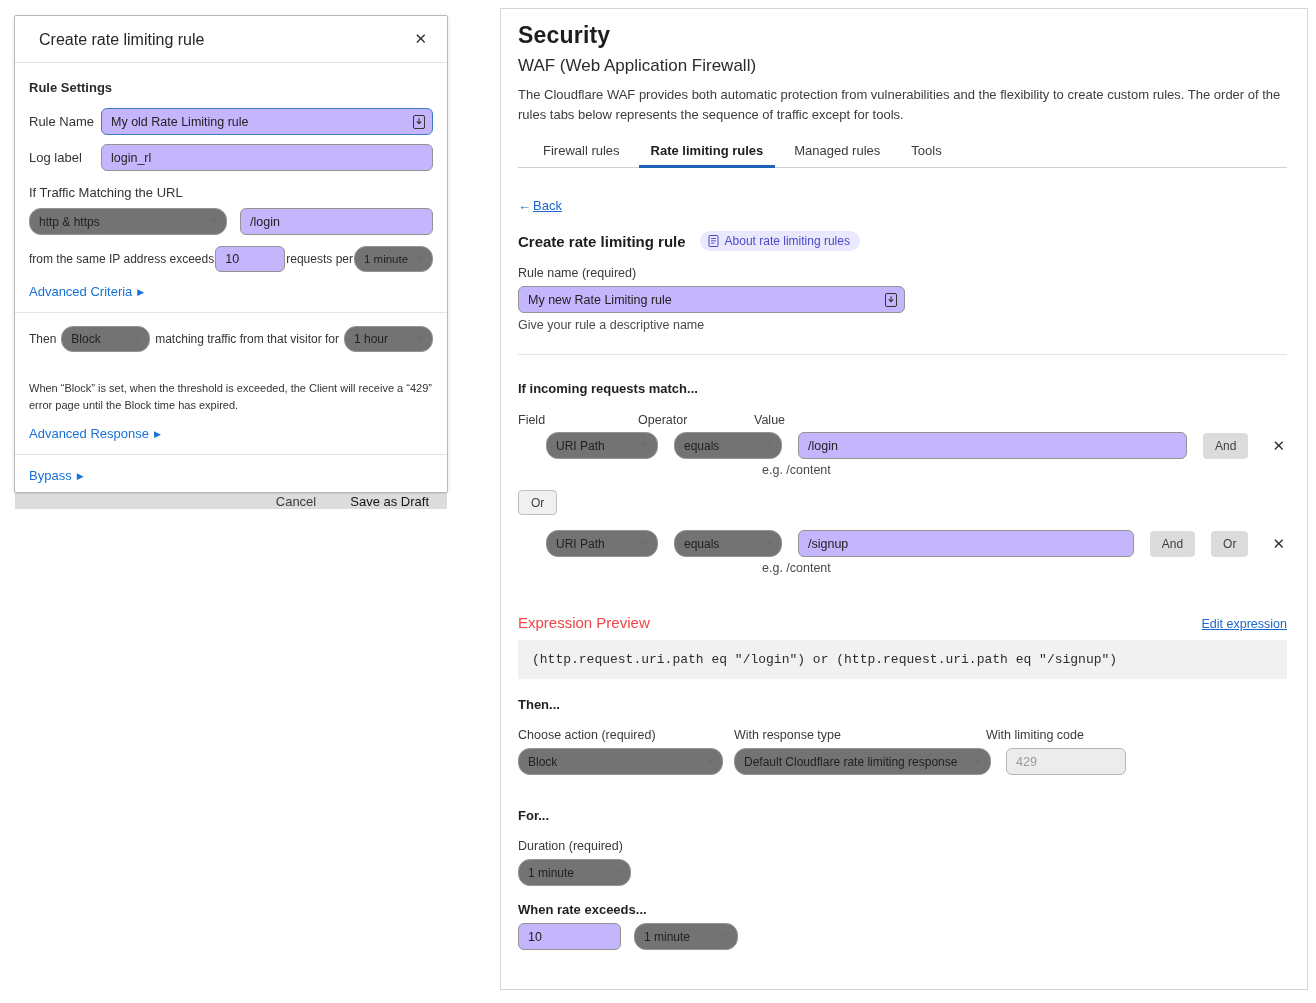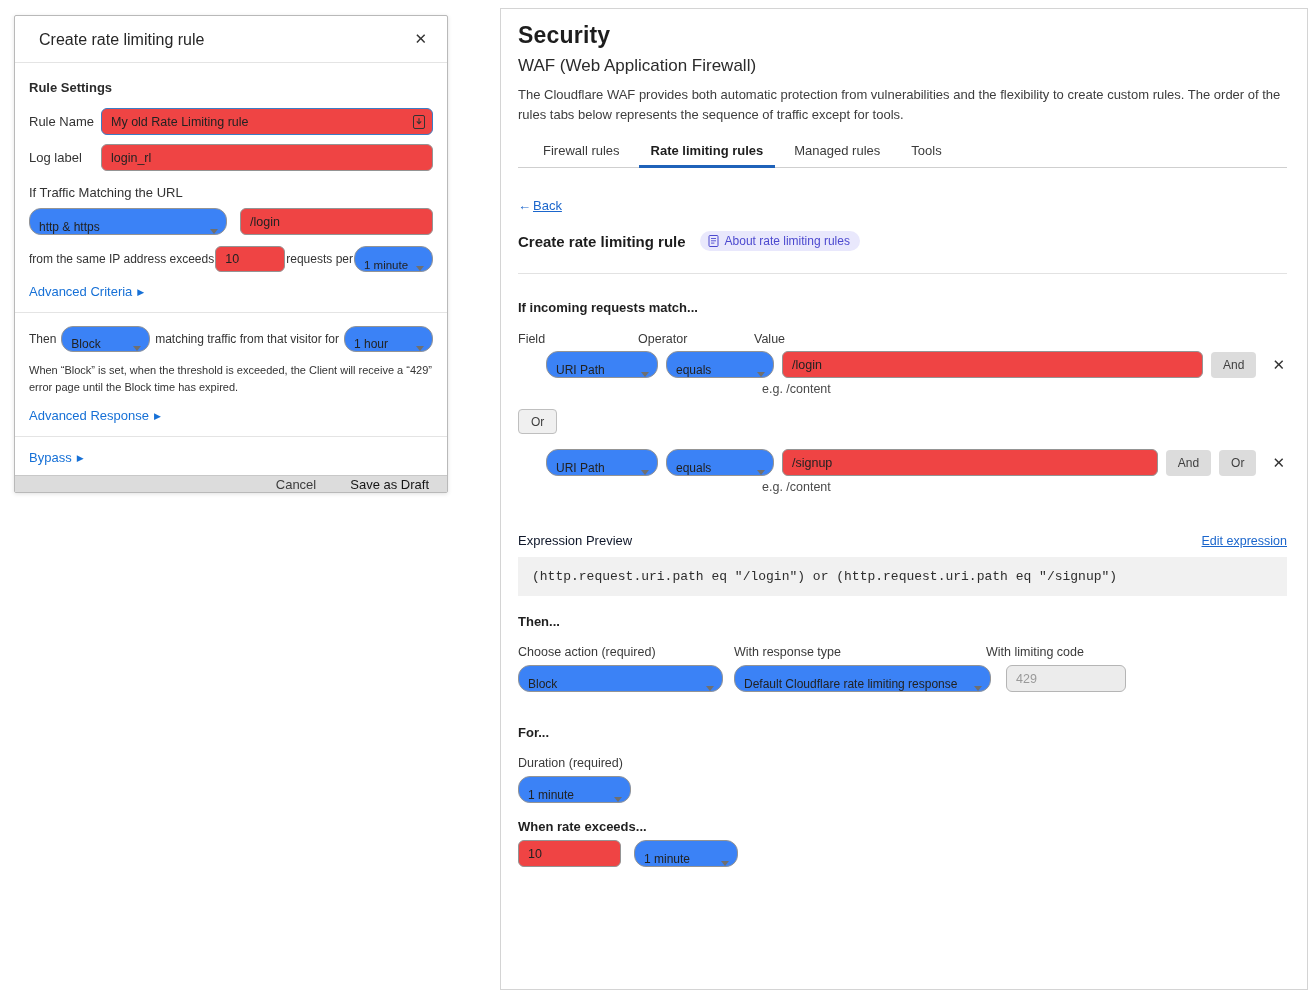--- a/index.html
+++ b/index.html
@@ -15,44 +15,44 @@
   .modal-title { font-size:16px; font-weight:400; color:#262626; }
   .modal-close { position:absolute; right:16px; top:11px; font-size:15px; color:#333;
     cursor:pointer; line-height:1; padding:4px; }
   .modal-body { flex:1; padding:17px 14px 10px; font-size:12.5px; }
   .m-section-title { font-weight:700; font-size:13px; margin-bottom:13px; }
   .m-row { display:flex; align-items:center; margin-bottom:9px; }
   .m-label { width:72px; flex:none; font-size:13px; color:#333; }
   .input-wrap { position:relative; flex:1; display:flex; align-items:center; }
   input.txt { width:100%; height:27px; border:1px solid #949494; border-radius:6px;
     padding:0 26px 0 9px; font-size:12.5px; font-family:"Liberation Sans",sans-serif;
-    color:#222; background:#ef4444; outline:none; }
+    color:#222; background:#c4b5fd; outline:none; }
   input.txt.plain { padding-right:18px; }
   input.txt.focused { border:1.5px solid #3c7dc4; }
   .autofill-icon { position:absolute; right:8px; width:12px; height:14px; display:block; }
   .m-traffic-head { font-size:13px; color:#333; margin:14px 0 8px; }
-  .select { height:27px; border:1px solid #949494; border-radius:12px; background:#3b82f6;
-    display:flex; align-items:flex-end; justify-content:space-between;
+  .select { height:27px; border:1px solid #949494; border-radius:12px; background:#737373;
+    display:flex; align-items:center; justify-content:space-between;
     padding:0 8px 0 9px; font-size:12px; color:#222; cursor:pointer; white-space:nowrap; }
   .select::after { content:""; width:0; height:0; margin-left:8px; flex:none;
     border-left:4px solid transparent; border-right:4px solid transparent;
     border-top:5px solid #6f6f6f; }
   .m-selects { display:flex; gap:13px; margin-bottom:11px; }
   .m-selects .select { width:198px; flex:none; }
   .m-selects .input-wrap { flex:1; }
   .m-rate-row { display:flex; align-items:center; font-size:12px; color:#333;
     white-space:nowrap; margin-bottom:12px; justify-content:space-between; }
   .m-rate-row input.txt { width:70px; flex:none; height:26px; }
   .m-rate-row .select { width:79px; flex:none; height:26px; font-size:11.5px; }
   .disclosure { color:#1670d6; font-size:13px; cursor:pointer; display:inline-flex;
     align-items:center; gap:5px; }
   .disclosure .tri { font-size:9px; }
   .m-divider { border-top:1px solid #e4e4e4; margin:13px -14px; }
   .m-then-row { display:flex; align-items:center; white-space:nowrap; font-size:12px;
-    color:#333; justify-content:space-between; margin-bottom:10px; }
+    color:#333; justify-content:space-between; margin-bottom:28px; }
   .m-then-row .select { width:89px; flex:none; height:26px; font-size:12px; }
   .m-note { font-size:11px; line-height:1.55; color:#333; margin-bottom:12px; }
   .modal-footer { background:#dcdcdc; border-top:1px solid #c8c8c8; height:47px;
     display:flex; align-items:center; justify-content:flex-end; gap:34px;
     padding:0 18px; font-size:13px; }
   .footer-btn { cursor:pointer; color:#3c3c3c; background:none; border:none;
     font-size:13px; font-family:"Liberation Sans",sans-serif; }
   .footer-btn.primary { color:#161616; }
 
   
@@ -78,36 +78,36 @@
     cursor:pointer; }
   .field-label { font-size:12.5px; color:#3a3a3a; }
   .p-rule-name { margin-top:15px; }
   .p-rule-name .input-wrap { width:387px; margin-top:6px; }
   .helper { font-size:12.5px; color:#4a4a4a; margin-top:5px; }
   .p-divider { border-top:1px solid #e2e2e2; margin-top:22px; }
   .sec-head { font-size:13px; font-weight:700; color:#1f1f1f; }
   .mt26 { margin-top:26px; } .mt16 { margin-top:16px; } .mt18 { margin-top:18px; }
   .match-headers { display:flex; margin-top:17px; font-size:12.5px; color:#3a3a3a; }
   .mh-field { width:120px; } .mh-operator { width:116px; }
-  .match-row { display:flex; align-items:center; gap:8px; margin-top:5px;padding-left:28px; }
+  .match-row { display:flex; align-items:center; gap:16px; margin-top:5px;padding-left:28px; }
   .match-row .select.field { width:112px; flex:none; }
   .match-row .select.operator { width:108px; flex:none; }
   .match-row .input-wrap { flex:1; }
   .match-row input.txt { padding-right:9px; }
   .btn-gray { background:#dcdcdc; border:none; border-radius:4px; height:26px;
     padding:0 12px; font-size:12px; color:#3f3f3f; cursor:pointer; flex:none;
     font-family:"Liberation Sans",sans-serif; }
   .remove-x { font-size:15px; color:#333; cursor:pointer; padding:0 2px; margin-left:6px; flex:none; }
   .hint { font-size:12.5px; color:#4a4a4a; margin:4px 0 0 244px; }
   .btn-or-standalone { margin-top:13px; background:#f0f0f0; border:1px solid #bfbfbf;
     border-radius:4px; height:25px; padding:0 12px; font-size:12px; color:#3f3f3f;
     cursor:pointer; font-family:"Liberation Sans",sans-serif; }
   .row2 { margin-top:15px; }
   .expr-row { display:flex; justify-content:space-between; align-items:flex-end; margin-top:39px; }
-  .expr-label { font-size:13px; color:#0f172a; }
+  .expr-label { font-size:15px; color:#ef4444; }
   .link { color:#1b66cc; font-size:12.5px; text-decoration:underline; cursor:pointer; }
   .code-block { margin-top:9px; background:#f1f1f1; padding:12px 14px; font-size:13px;
     color:#2d2d2d; font-family:"Liberation Mono","DejaVu Sans Mono",monospace; }
   .then-cols { display:flex; margin-top:16px; }
   .tc1 { width:216px; } .tc2 { width:252px; } .tc3 { width:120px; }
   .then-controls { display:flex; margin-top:6px; }
   .then-controls .select.action { width:205px; margin-right:11px; }
   .then-controls .select.rtype { width:257px; margin-right:15px; font-size:12px; }
   input.txt.disabled { background:#ececec; border-color:#b5b5b5; color:#9a9a9a; width:120px; }
   .w113 { width:113px; } .w104 { width:104px; }
@@ -226,20 +226,33 @@
     <span class="form-title">Create rate limiting rule</span>
     <span class="badge">
       <svg width="11" height="12" viewBox="0 0 11 12">
           <rect x="1" y="0.5" width="9" height="11" rx="1" fill="none" stroke="#4c49cf"></rect>
           <path d="M3 3.5h5M3 5.8h5M3 8.1h3.4" stroke="#4c49cf" fill="none" stroke-width="0.9"></path>
         </svg>
       <span>About rate limiting rules</span>
     </span>
   </div>
 
+  <div class="p-rule-name">
+    <div class="field-label">Rule name (required)</div>
+    <span class="input-wrap">
+      <input class="txt" value="My new Rate Limiting rule" style="">
+      <span class="autofill-icon">
+        <svg width="12" height="14" viewBox="0 0 12 14">
+            <rect x="0.5" y="0.5" width="11" height="13" rx="1.5" fill="none" stroke="#333"></rect>
+            <path d="M6 3.2v5.2M3.8 6.4L6 8.8l2.2-2.4" fill="none" stroke="#333" stroke-width="1.1"></path>
+          </svg>
+      </span>
+    </span>
+    <div class="helper">Give your rule a descriptive name</div>
+  </div>
 
   <div class="p-divider"></div>
 
   <div class="sec-head mt26">If incoming requests match...</div>
 
   <div class="match-headers">
     <span class="mh-field">Field</span>
     <span class="mh-operator">Operator</span>
     <span>Value</span>
   </div>

